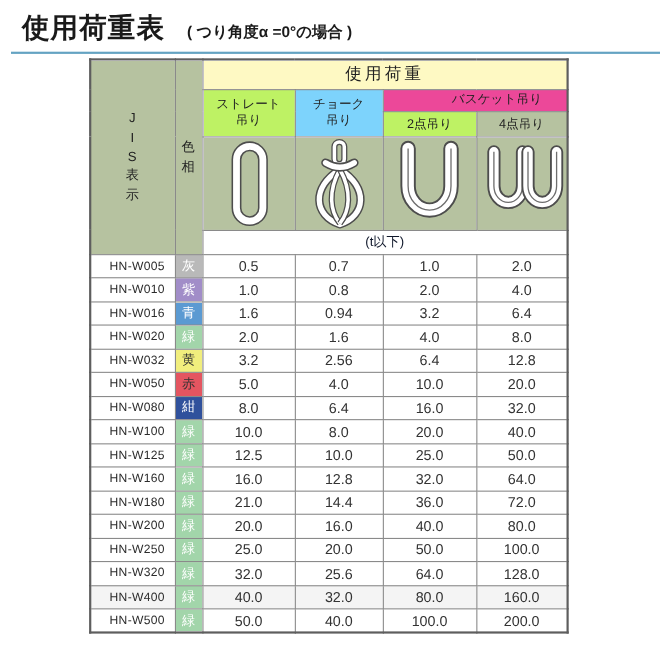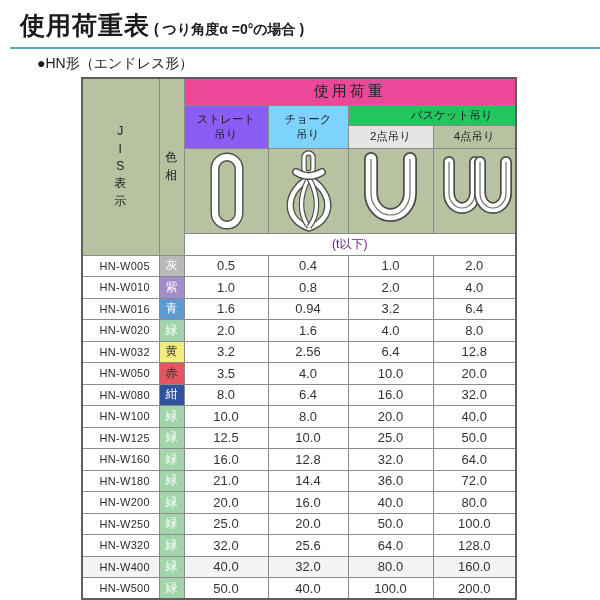--- a/index.html
+++ b/index.html
@@ -5,85 +5,84 @@
   * { margin:0; padding:0; box-sizing:border-box; }
   html,body { background:#ffffff; }
   body {
     width:600px; height:600px; overflow:hidden;
     font-family:"Liberation Sans","DejaVu Sans",sans-serif;
     color:#1a1a1a;
   }
   .page { position:relative; width:600px; height:600px; }
 
   .title { padding:9px 0 0 20px; font-size:25px; font-weight:900; letter-spacing:1px; white-space:nowrap; }
-  .title .suffix { font-size:14px; font-weight:bold; letter-spacing:0; margin-left:4px; }
+  .title .suffix { font-size:14px; font-weight:bold; letter-spacing:0; margin-left:20px; }
   .rule { height:2px; margin:5px 0 0 10px; background:#64a3c2; }
   .subtitle { margin:6px 0 0 37px; font-size:14px; }
 
   table.load-table {
     border-collapse:collapse; table-layout:fixed;
     width:434px; margin:4px 0 0 81px;
     border:2px solid #5e5e5e;
   }
   th, td { border:1px solid #8a8a8a; text-align:center; vertical-align:middle; padding:0; font-weight:normal; overflow:hidden; }
 
   .green { background:#b6c2a0; color:#222; }
   .vtext { white-space:pre-line; line-height:1.45; font-size:12px; letter-spacing:1px; }
   .main-head { height:27px; font-size:15px; letter-spacing:3px; }
   .sub-head { height:20px; font-size:11.5px; white-space:pre-line; line-height:1.25; }
   .sub-head2 { height:23px; font-size:11.5px; }
   .icon-cell { height:85px; }
   .icon-cell svg { display:block; margin:0 auto; }
-  .unit-row th { background:#ffffff; height:22px; font-size:12px; color:#701a75; }
+  .unit-row th { background:#ffffff; height:22px; font-size:12px; color:#0f172a; }
 
   tbody td { height:21.5px; font-size:13px; color:#333; }
   td.jis { text-align:center; padding-left:8px; font-size:11px; color:#2b2b2b; letter-spacing:0.3px; }
   td.color-badge { font-size:12px; }
   tr.shaded td:not(.color-badge) { background:#f4f4f4;margin-top:10px; }
 </style>
 </head>
 <body>
 
 <div class="page">
 
   <h1 class="title"><span>使用荷重表</span><span class="suffix">( つり角度α =0°の場合 )</span></h1>
 
   <div class="rule" style="background: rgb(100, 163, 194);"></div>
 
-  <div class="subtitle">●HN形（エンドレス形）</div>
 
   <table class="load-table">
     <colgroup>
       <col style="width:77px">
         <col style="width:25px">
         <col style="width:84px">
       <col style="width:80px">
         <col style="width:85px">
         <col style="width:83px">
     </colgroup>
     <thead>
       <tr>
         <th rowspan="5" class="green vtext" style="background: rgb(182, 194, 160);">J
 I
 S
 表
 示</th>
         <th rowspan="5" class="green vtext" style="background: rgb(182, 194, 160);">色
 相</th>
-        <th colspan="4" class="green main-head" style="background: #ec4899; margin-left: 32px;">使用荷重</th>
-      </tr>
-      <tr>
-        <th rowspan="2" class="green sub-head" style="background: #8b5cf6;">ストレート
+        <th colspan="4" class="green main-head" style="background: #fef9c3; margin-left: 32px;">使用荷重</th>
+      </tr>
+      <tr>
+        <th rowspan="2" class="green sub-head" style="background: #bef264;">ストレート
 吊り</th>
         <th rowspan="2" class="green sub-head" style="background: #7dd3fc;">チョーク
 吊り</th>
-        <th colspan="2" class="green sub-head" style="background: #22c55e; padding-left: 40px;">バスケット吊り</th>
-      </tr>
-      <tr>
-        <th class="green sub-head2" style="background: #e5e5e5;">2点吊り</th>
+        <th colspan="2" class="green sub-head" style="background: #ec4899; padding-left: 40px;">バスケット吊り</th>
+      </tr>
+      <tr>
+        <th class="green sub-head2" style="background: #bef264;">2点吊り</th>
         <th class="green sub-head2" style="background: rgb(182, 194, 160);">4点吊り</th>
       </tr>
       <tr>
         <th class="green icon-cell" style="background: rgb(182, 194, 160);">
           <svg width="82" height="83" viewBox="0 0 82 83">
             <rect x="30" y="8" width="24" height="68" rx="12" fill="none" stroke="#4d4d4d" stroke-width="9"></rect>
             <rect x="30" y="8" width="24" height="68" rx="12" fill="none" stroke="#ffffff" stroke-width="6.2"></rect>
           </svg>
         </th>
         <th class="green icon-cell" style="background: rgb(182, 194, 160);">
@@ -120,21 +119,21 @@
       </tr>
       <tr class="unit-row">
         <th colspan="4">(t以下)</th>
       </tr>
     </thead>
     <tbody>
   <tr>
     <td class="jis">HN-W005</td>
     <td class="color-badge" style="background: rgb(185, 185, 185); color: rgb(255, 255, 255);">灰</td>
     <td class="num">0.5</td>
-    <td class="num">0.4</td>
+    <td class="num">0.7</td>
     <td class="num">1.0</td>
     <td class="num">2.0</td>
   </tr>
 
   <tr>
     <td class="jis">HN-W010</td>
     <td class="color-badge" style="background: rgb(161, 141, 200); color: rgb(255, 255, 255);">紫</td>
     <td class="num">1.0</td>
     <td class="num">0.8</td>
     <td class="num">2.0</td>
@@ -164,21 +163,21 @@
     <td class="color-badge" style="background: rgb(241, 238, 125); color: rgb(51, 51, 51);">黄</td>
     <td class="num">3.2</td>
     <td class="num">2.56</td>
     <td class="num">6.4</td>
     <td class="num">12.8</td>
   </tr>
 
   <tr>
     <td class="jis">HN-W050</td>
     <td class="color-badge" style="background: rgb(228, 85, 96); color: rgb(51, 51, 51);">赤</td>
-    <td class="num">3.5</td>
+    <td class="num">5.0</td>
     <td class="num">4.0</td>
     <td class="num">10.0</td>
     <td class="num">20.0</td>
   </tr>
 
   <tr>
     <td class="jis">HN-W080</td>
     <td class="color-badge" style="background: rgb(48, 81, 156); color: rgb(255, 255, 255);">紺</td>
     <td class="num">8.0</td>
     <td class="num">6.4</td>

